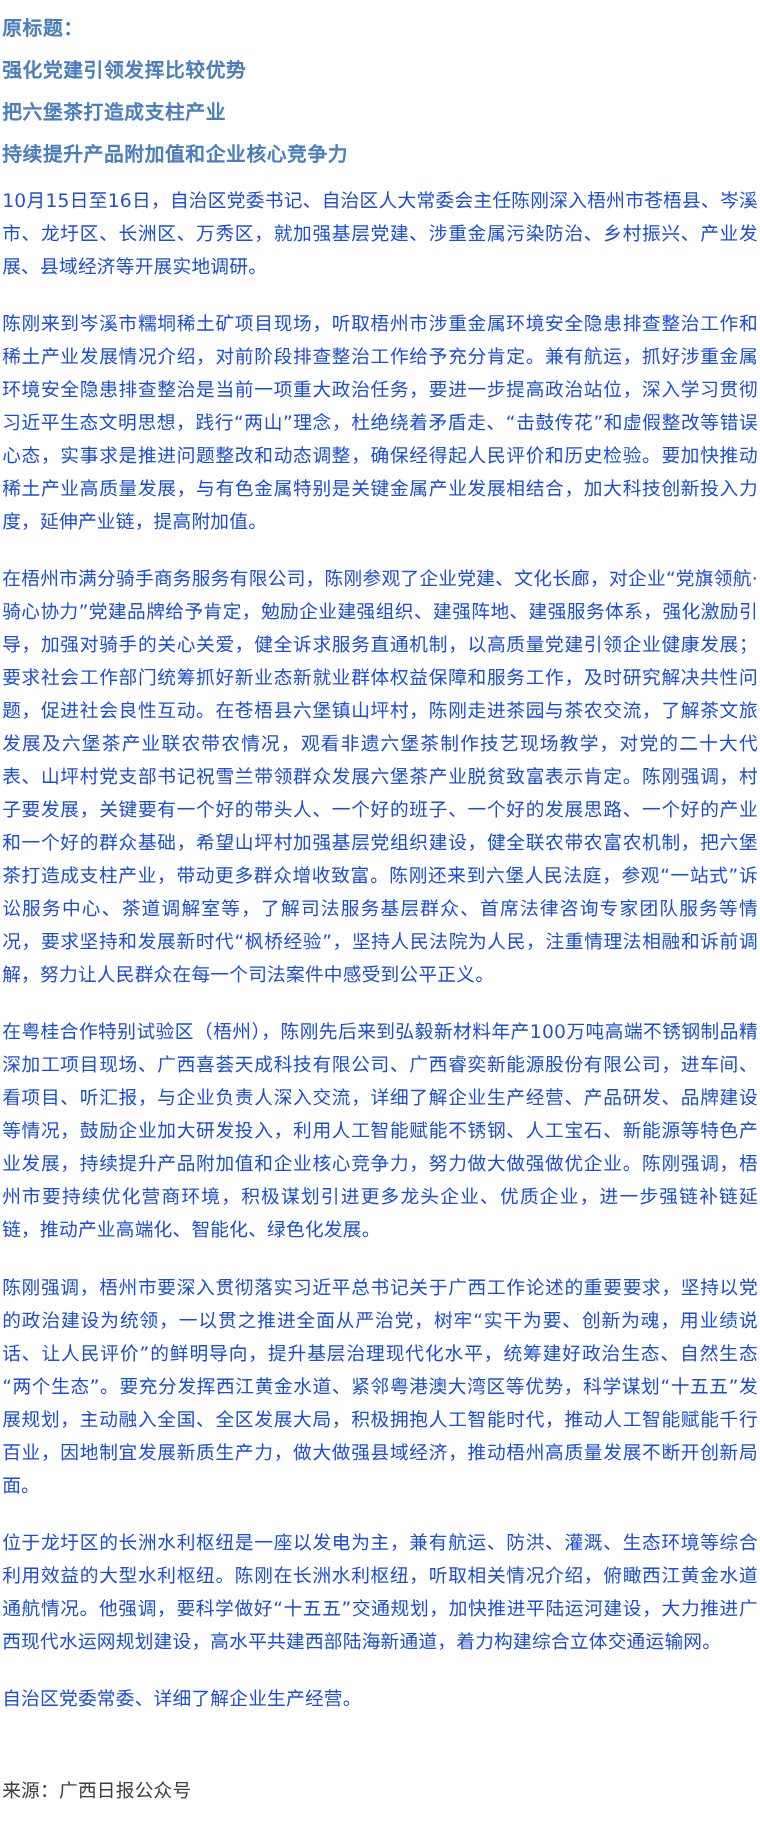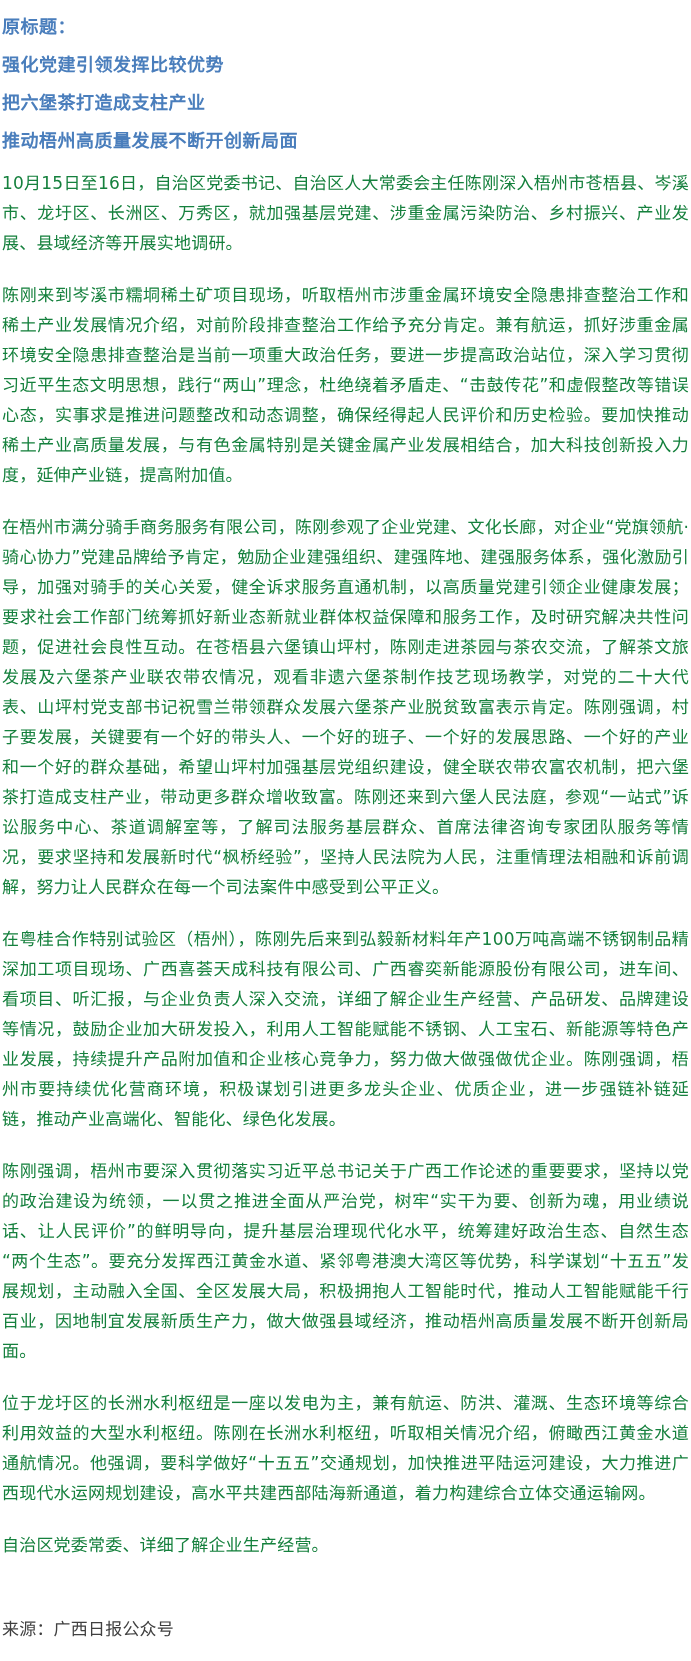--- a/index.html
+++ b/index.html
@@ -28,21 +28,21 @@
     line-height: 38px;
     letter-spacing: 0.5px;
     margin: 0 0 8px 0;
   }
   .headline div {
     white-space: nowrap;
   }
   
   .article {
     margin-top: 6px;
-    color: #15803d;
+    color: #1d4ed8;
     font-size: 17px;
     line-height: 30px;
     text-align: justify;
   }
   .article p {
     margin: 0 0 22px 0;
     letter-spacing: 0.2px;
   }
   
   .source-line {
@@ -55,21 +55,21 @@
 </style>
 </head>
 <body>
 
 <div class="page">
 
   <div class="headline">
     <div>原标题：</div>
     <div>强化党建引领发挥比较优势</div>
     <div>把六堡茶打造成支柱产业</div>
-    <div>推动梧州高质量发展不断开创新局面</div>
+    <div>持续提升产品附加值和企业核心竞争力</div>
   </div>
 
   <div class="article">
     <p>10月15日至16日，自治区党委书记、自治区人大常委会主任陈刚深入梧州市苍梧县、岑溪市、龙圩区、长洲区、万秀区，就加强基层党建、涉重金属污染防治、乡村振兴、产业发展、县域经济等开展实地调研。</p>
     <p>陈刚来到岑溪市糯垌稀土矿项目现场，听取梧州市涉重金属环境安全隐患排查整治工作和稀土产业发展情况介绍，对前阶段排查整治工作给予充分肯定。兼有航运，抓好涉重金属环境安全隐患排查整治是当前一项重大政治任务，要进一步提高政治站位，深入学习贯彻习近平生态文明思想，践行“两山”理念，杜绝绕着矛盾走、“击鼓传花”和虚假整改等错误心态，实事求是推进问题整改和动态调整，确保经得起人民评价和历史检验。要加快推动稀土产业高质量发展，与有色金属特别是关键金属产业发展相结合，加大科技创新投入力度，延伸产业链，提高附加值。</p>
     <p>在梧州市满分骑手商务服务有限公司，陈刚参观了企业党建、文化长廊，对企业“党旗领航·骑心协力”党建品牌给予肯定，勉励企业建强组织、建强阵地、建强服务体系，强化激励引导，加强对骑手的关心关爱，健全诉求服务直通机制，以高质量党建引领企业健康发展；要求社会工作部门统筹抓好新业态新就业群体权益保障和服务工作，及时研究解决共性问题，促进社会良性互动。在苍梧县六堡镇山坪村，陈刚走进茶园与茶农交流，了解茶文旅发展及六堡茶产业联农带农情况，观看非遗六堡茶制作技艺现场教学，对党的二十大代表、山坪村党支部书记祝雪兰带领群众发展六堡茶产业脱贫致富表示肯定。陈刚强调，村子要发展，关键要有一个好的带头人、一个好的班子、一个好的发展思路、一个好的产业和一个好的群众基础，希望山坪村加强基层党组织建设，健全联农带农富农机制，把六堡茶打造成支柱产业，带动更多群众增收致富。陈刚还来到六堡人民法庭，参观“一站式”诉讼服务中心、茶道调解室等，了解司法服务基层群众、首席法律咨询专家团队服务等情况，要求坚持和发展新时代“枫桥经验”，坚持人民法院为人民，注重情理法相融和诉前调解，努力让人民群众在每一个司法案件中感受到公平正义。</p>
     <p>在粤桂合作特别试验区（梧州），陈刚先后来到弘毅新材料年产100万吨高端不锈钢制品精深加工项目现场、广西喜荟天成科技有限公司、广西睿奕新能源股份有限公司，进车间、看项目、听汇报，与企业负责人深入交流，详细了解企业生产经营、产品研发、品牌建设等情况，鼓励企业加大研发投入，利用人工智能赋能不锈钢、人工宝石、新能源等特色产业发展，持续提升产品附加值和企业核心竞争力，努力做大做强做优企业。陈刚强调，梧州市要持续优化营商环境，积极谋划引进更多龙头企业、优质企业，进一步强链补链延链，推动产业高端化、智能化、绿色化发展。</p>
     <p>陈刚强调，梧州市要深入贯彻落实习近平总书记关于广西工作论述的重要要求，坚持以党的政治建设为统领，一以贯之推进全面从严治党，树牢“实干为要、创新为魂，用业绩说话、让人民评价”的鲜明导向，提升基层治理现代化水平，统筹建好政治生态、自然生态“两个生态”。要充分发挥西江黄金水道、紧邻粤港澳大湾区等优势，科学谋划“十五五”发展规划，主动融入全国、全区发展大局，积极拥抱人工智能时代，推动人工智能赋能千行百业，因地制宜发展新质生产力，做大做强县域经济，推动梧州高质量发展不断开创新局面。</p>
     <p>位于龙圩区的长洲水利枢纽是一座以发电为主，兼有航运、防洪、灌溉、生态环境等综合利用效益的大型水利枢纽。陈刚在长洲水利枢纽，听取相关情况介绍，俯瞰西江黄金水道通航情况。他强调，要科学做好“十五五”交通规划，加快推进平陆运河建设，大力推进广西现代水运网规划建设，高水平共建西部陆海新通道，着力构建综合立体交通运输网。</p>
     <p>自治区党委常委、详细了解企业生产经营。</p>

